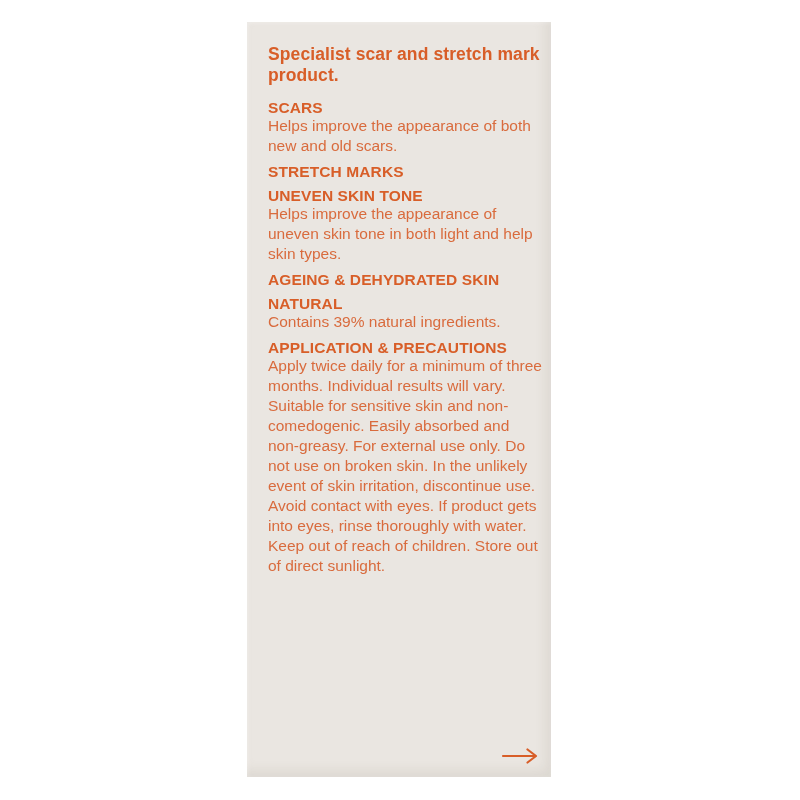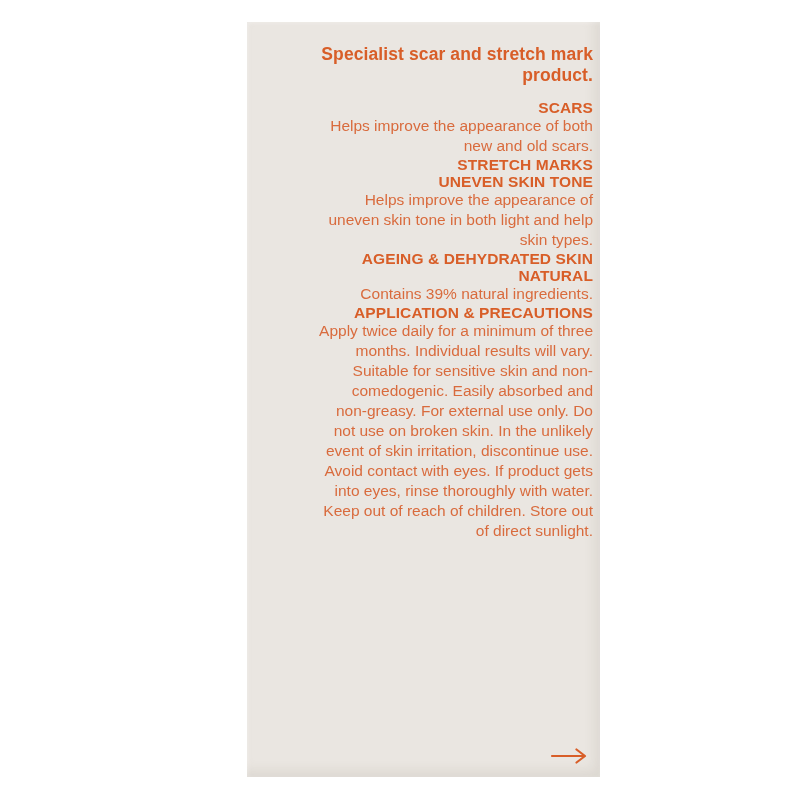--- a/index.html
+++ b/index.html
@@ -15,42 +15,41 @@
     font-family: "Liberation Sans", sans-serif;
     overflow: hidden;
   }
   .stage {
     position: relative;
     width: 800px; height: 800px;
   }
   .panel {
     position: absolute;
     left: 247px; top: 22px;
-    width: 353px; height: 755px;
+    width: 304px; height: 755px;
     background: var(--panel_background);
     box-shadow:
       inset -5px -6px 12px rgba(100, 88, 72, 0.10),
       inset 1px 1px 4px rgba(255, 255, 255, 0.45);
-    text-align: right;
   }
   .panel-content {
     position: absolute;
     left: 21px; top: 22px;
     right: 7px;
   }
   .tagline {
     font-size: 17.5px;
     font-weight: bold;
     line-height: 21px;
     color: var(--heading_orange);
     white-space: pre-line;
     margin-bottom: 13px;
     letter-spacing: 0.1px;
   }
-  .section { margin-top: 0; }
+  .section { margin-top: 7px; }
   .section-heading {
     font-size: 15.5px;
     font-weight: bold;
     line-height: 17px;
     color: var(--heading_orange);
     letter-spacing: 0.1px;
   }
   .section-body {
     font-size: 15.5px;
     line-height: 20px;

